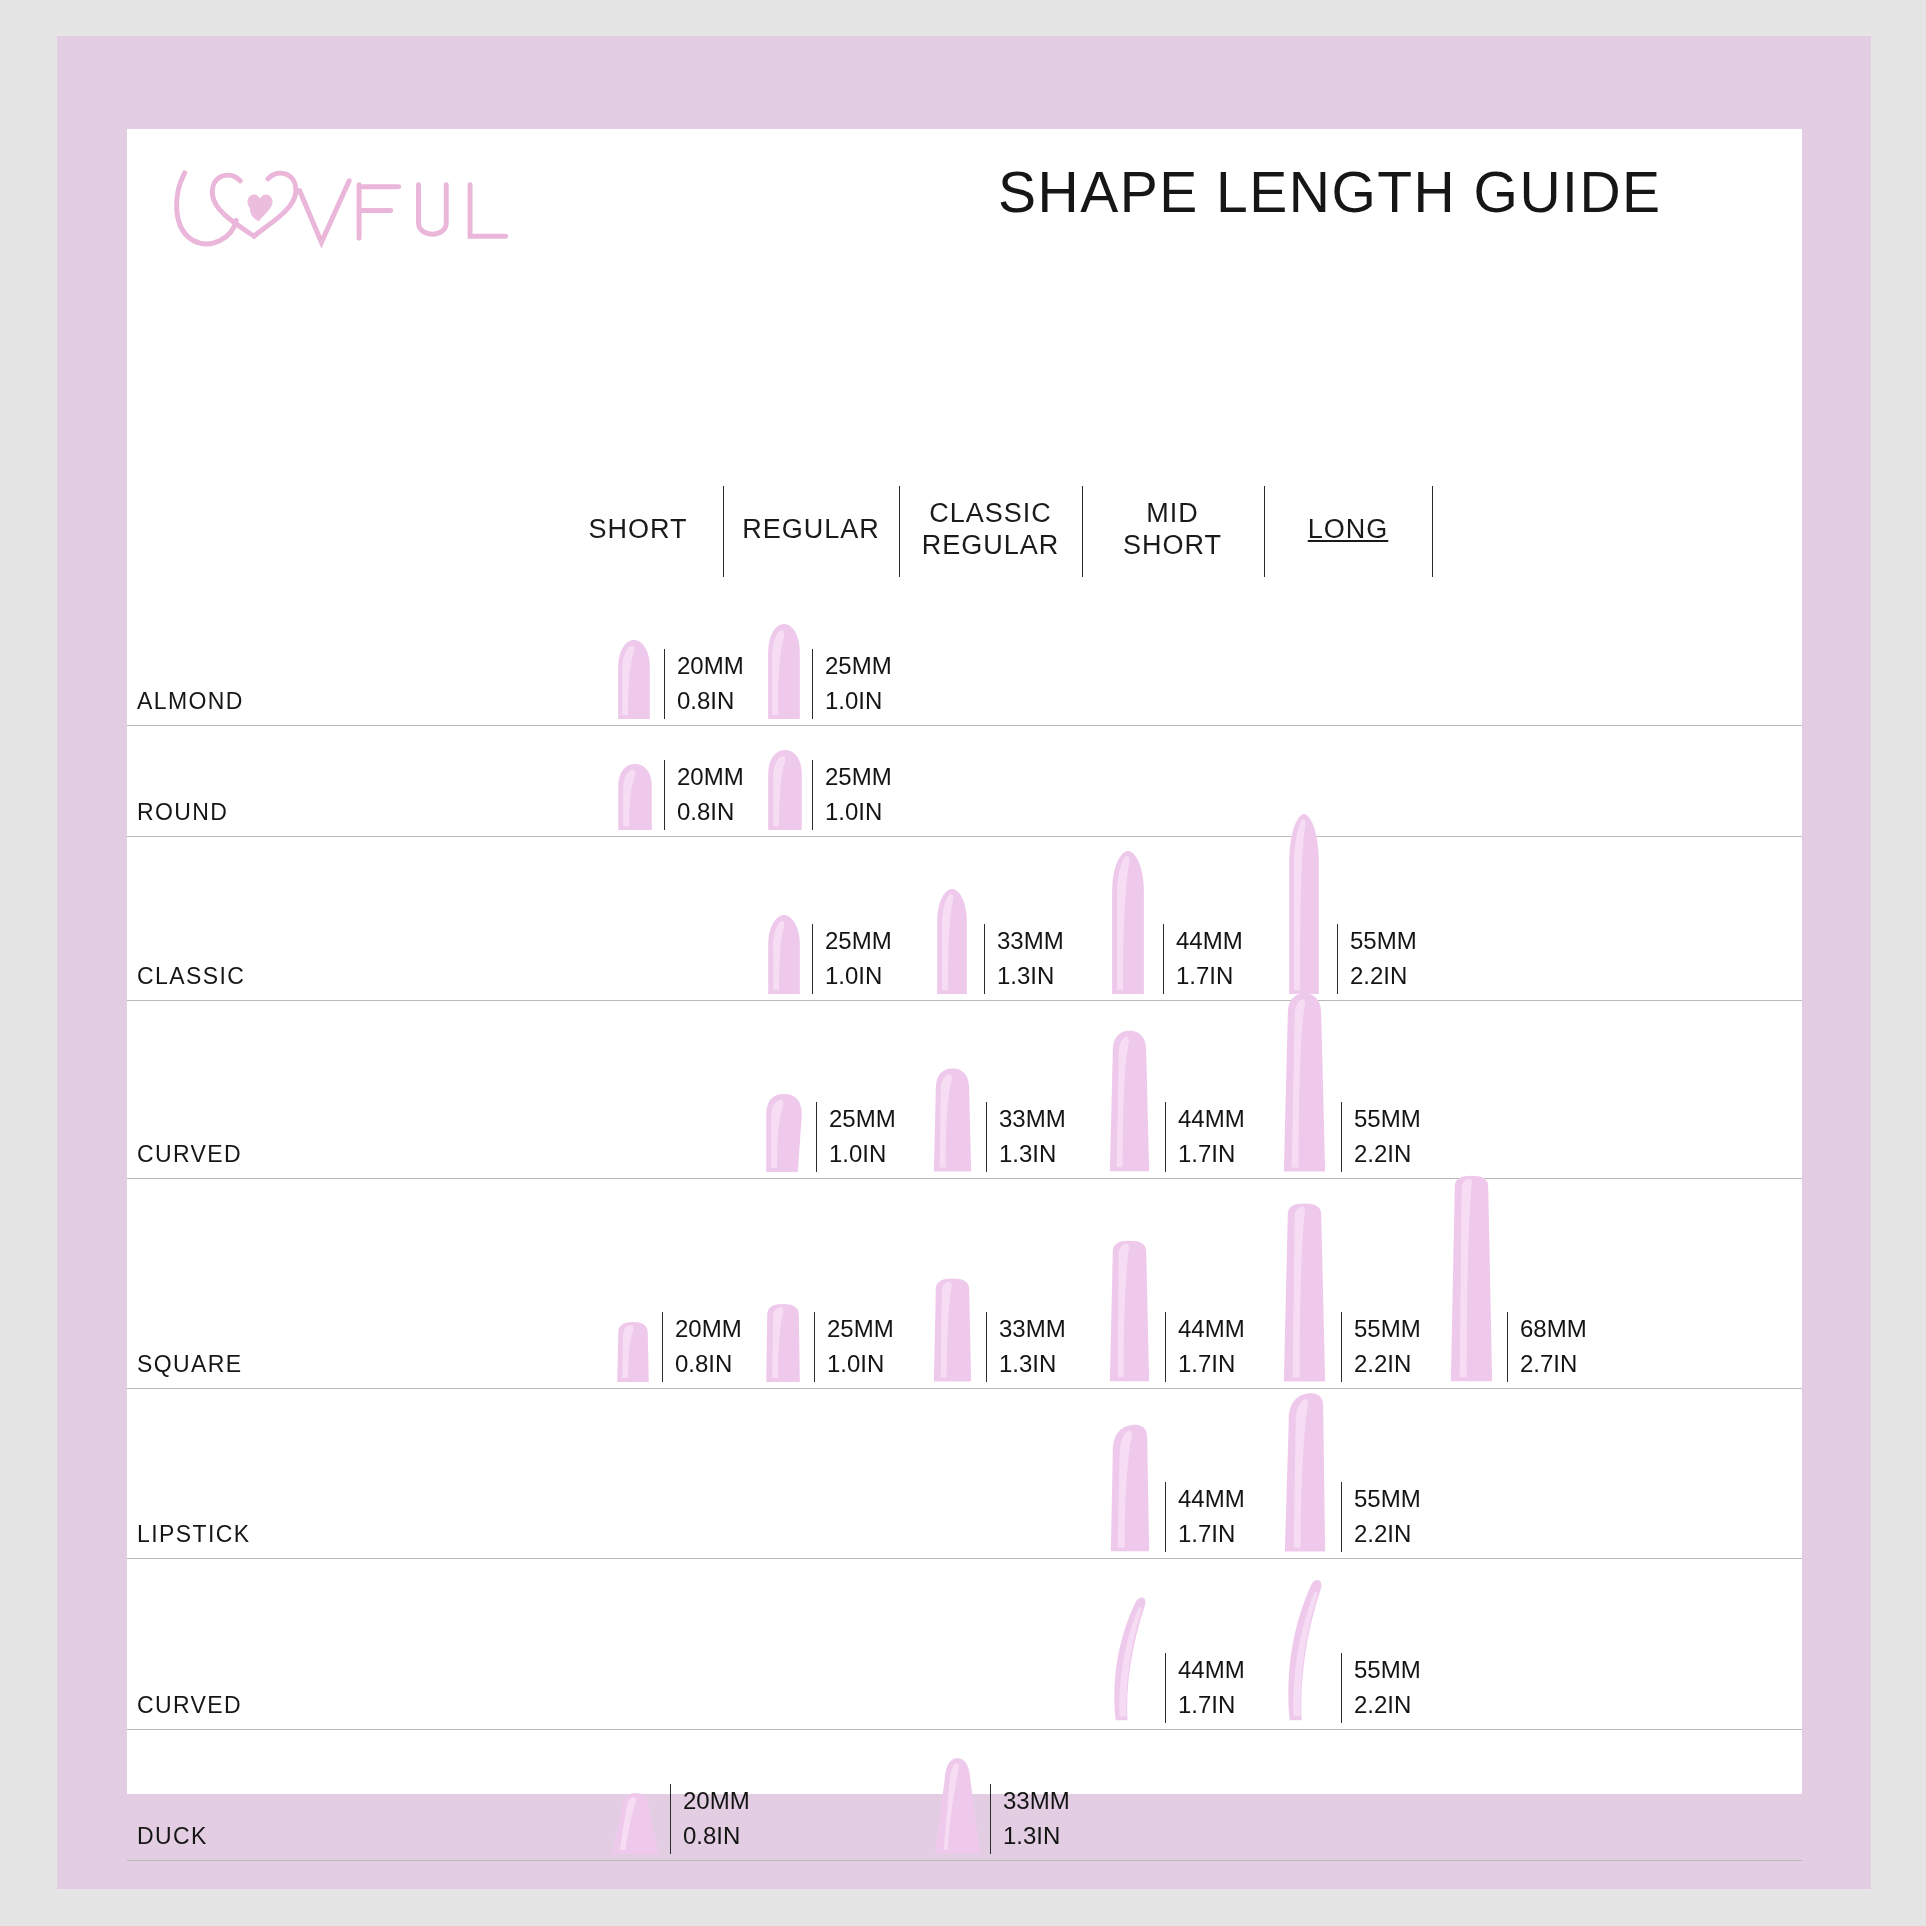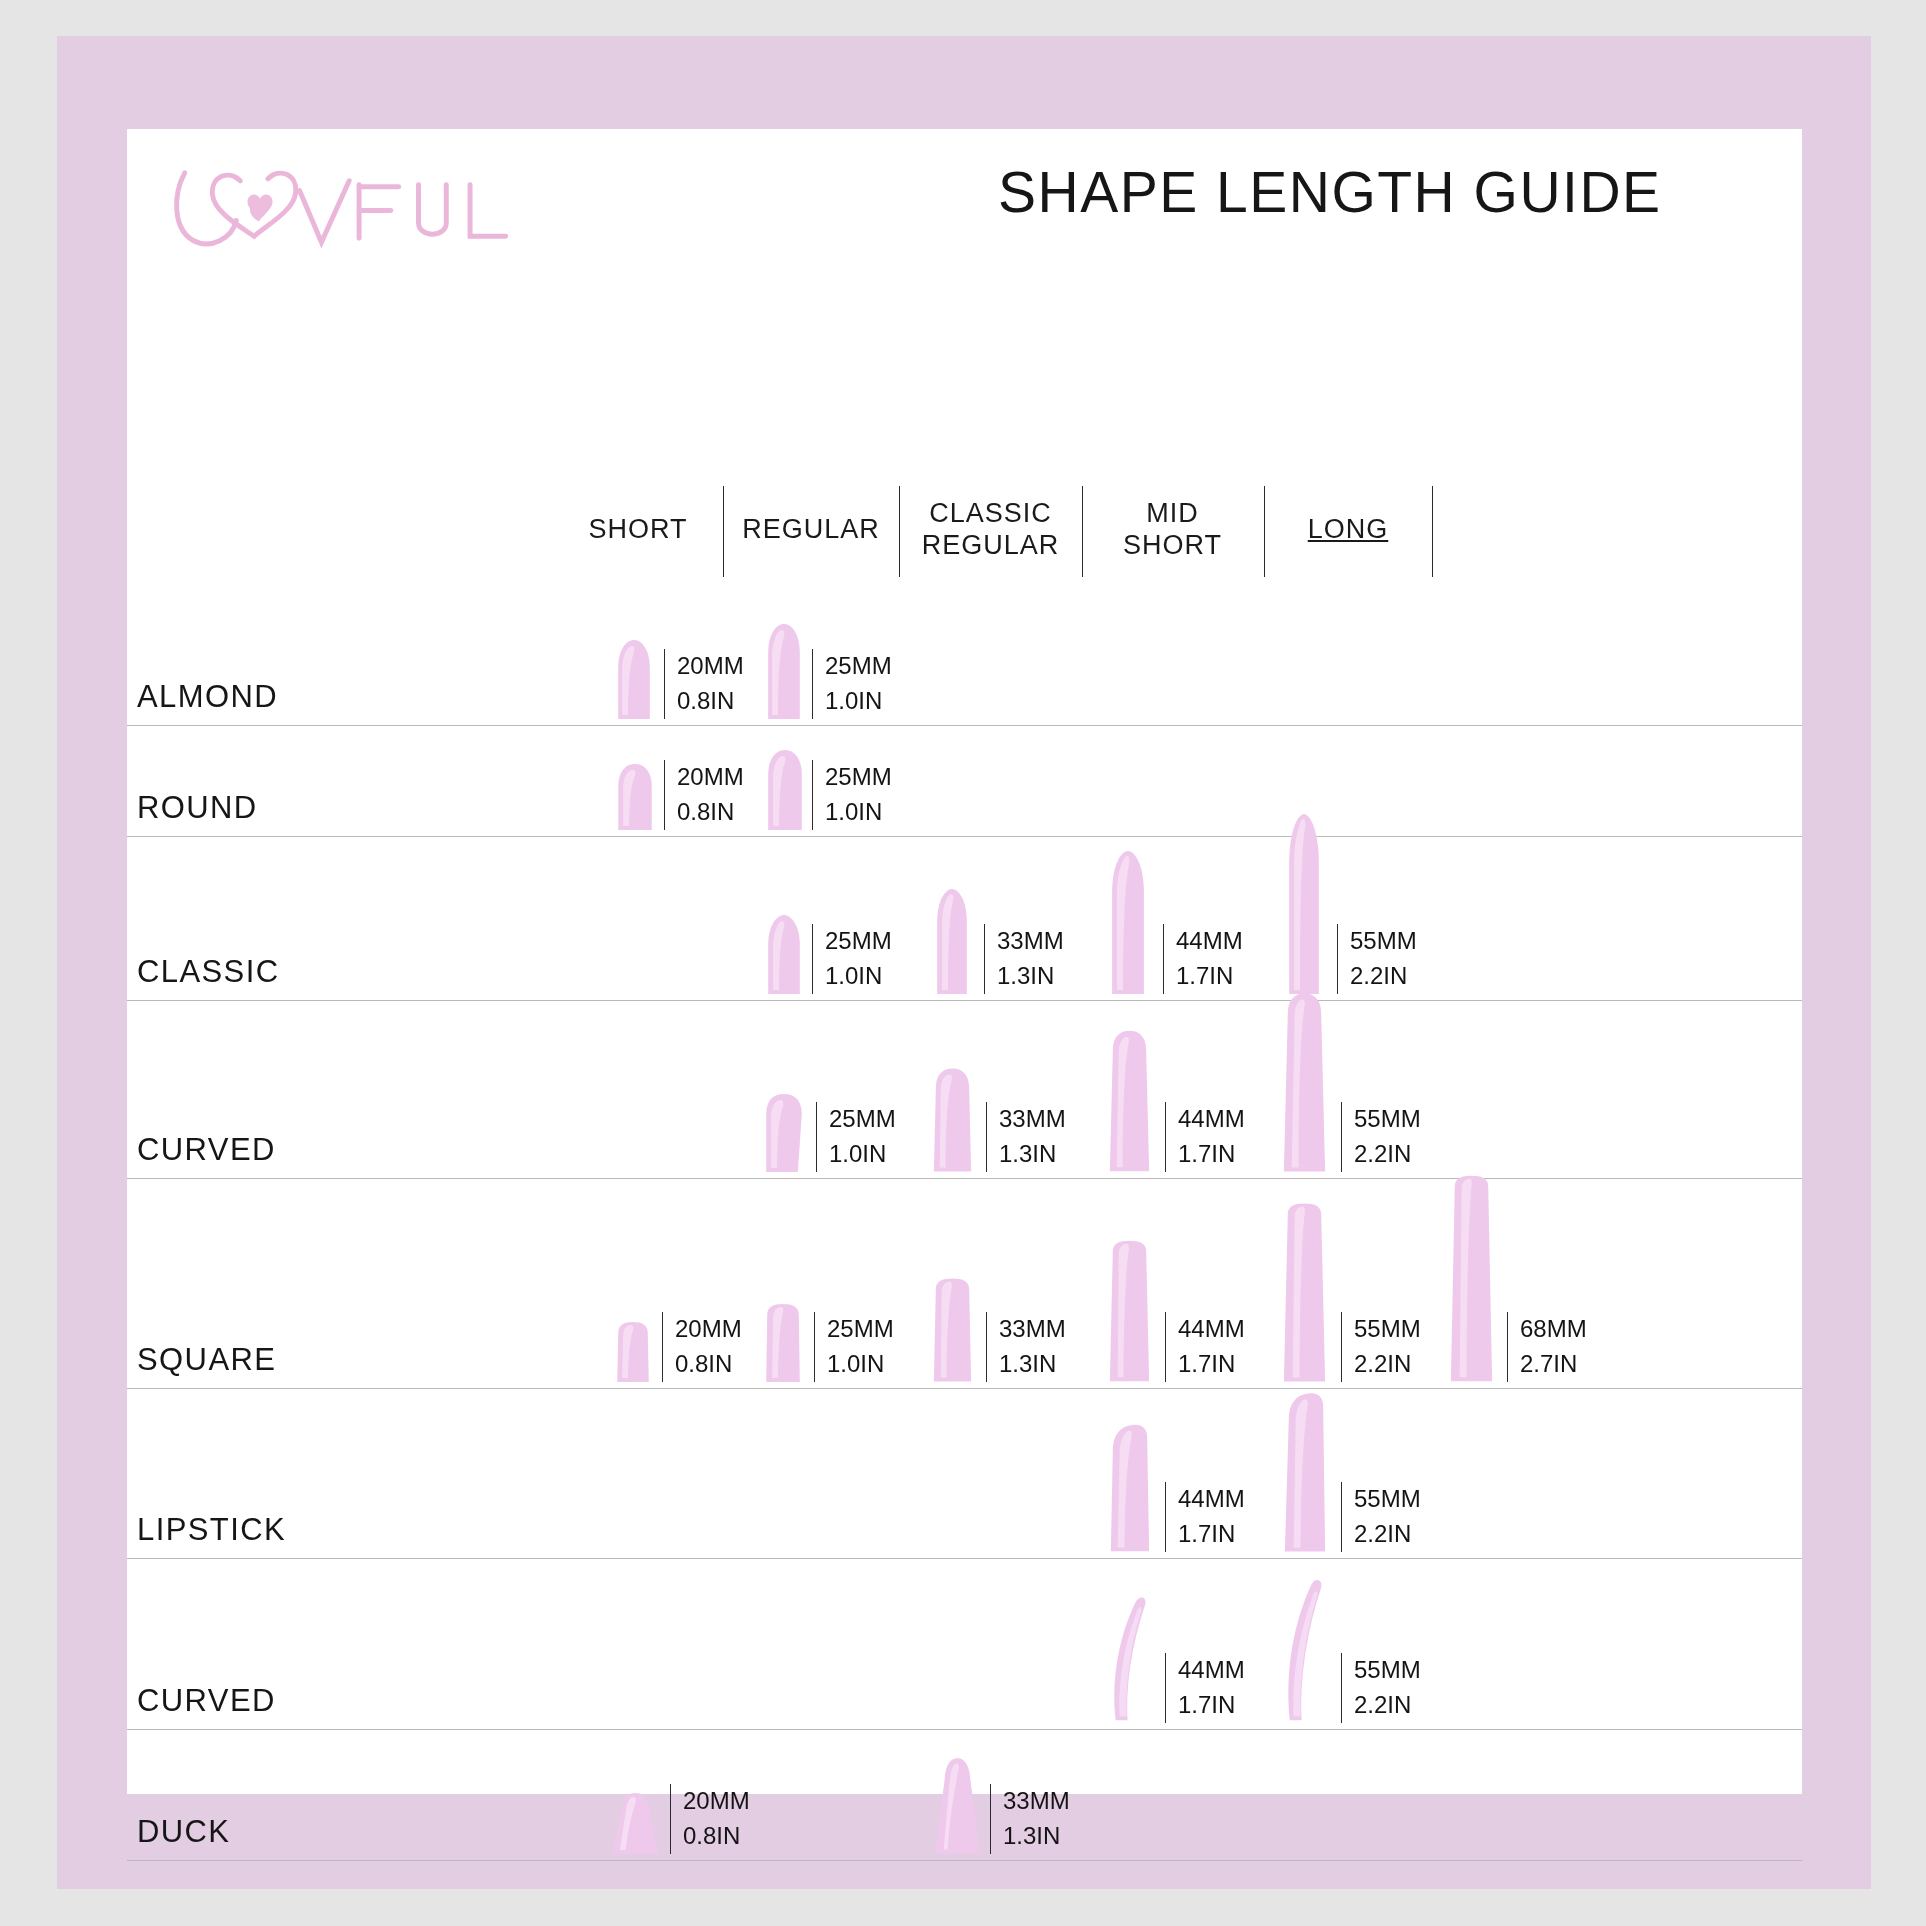--- a/index.html
+++ b/index.html
@@ -80,21 +80,21 @@
   .row{
     position:absolute;
     left:0;
     width:1675px;
     border-bottom:1px solid #b9b9b9;
   }
   .row-label{
     position:absolute;
     left:10px;
     bottom:10px;
-    font-size:31px;
+    font-size:23px;
     letter-spacing:1.4px;
     color:#161616;
   }
   .cell{
     position:absolute;
     bottom:0;
   }
   .nail{
     position:absolute;
     bottom:6px;

